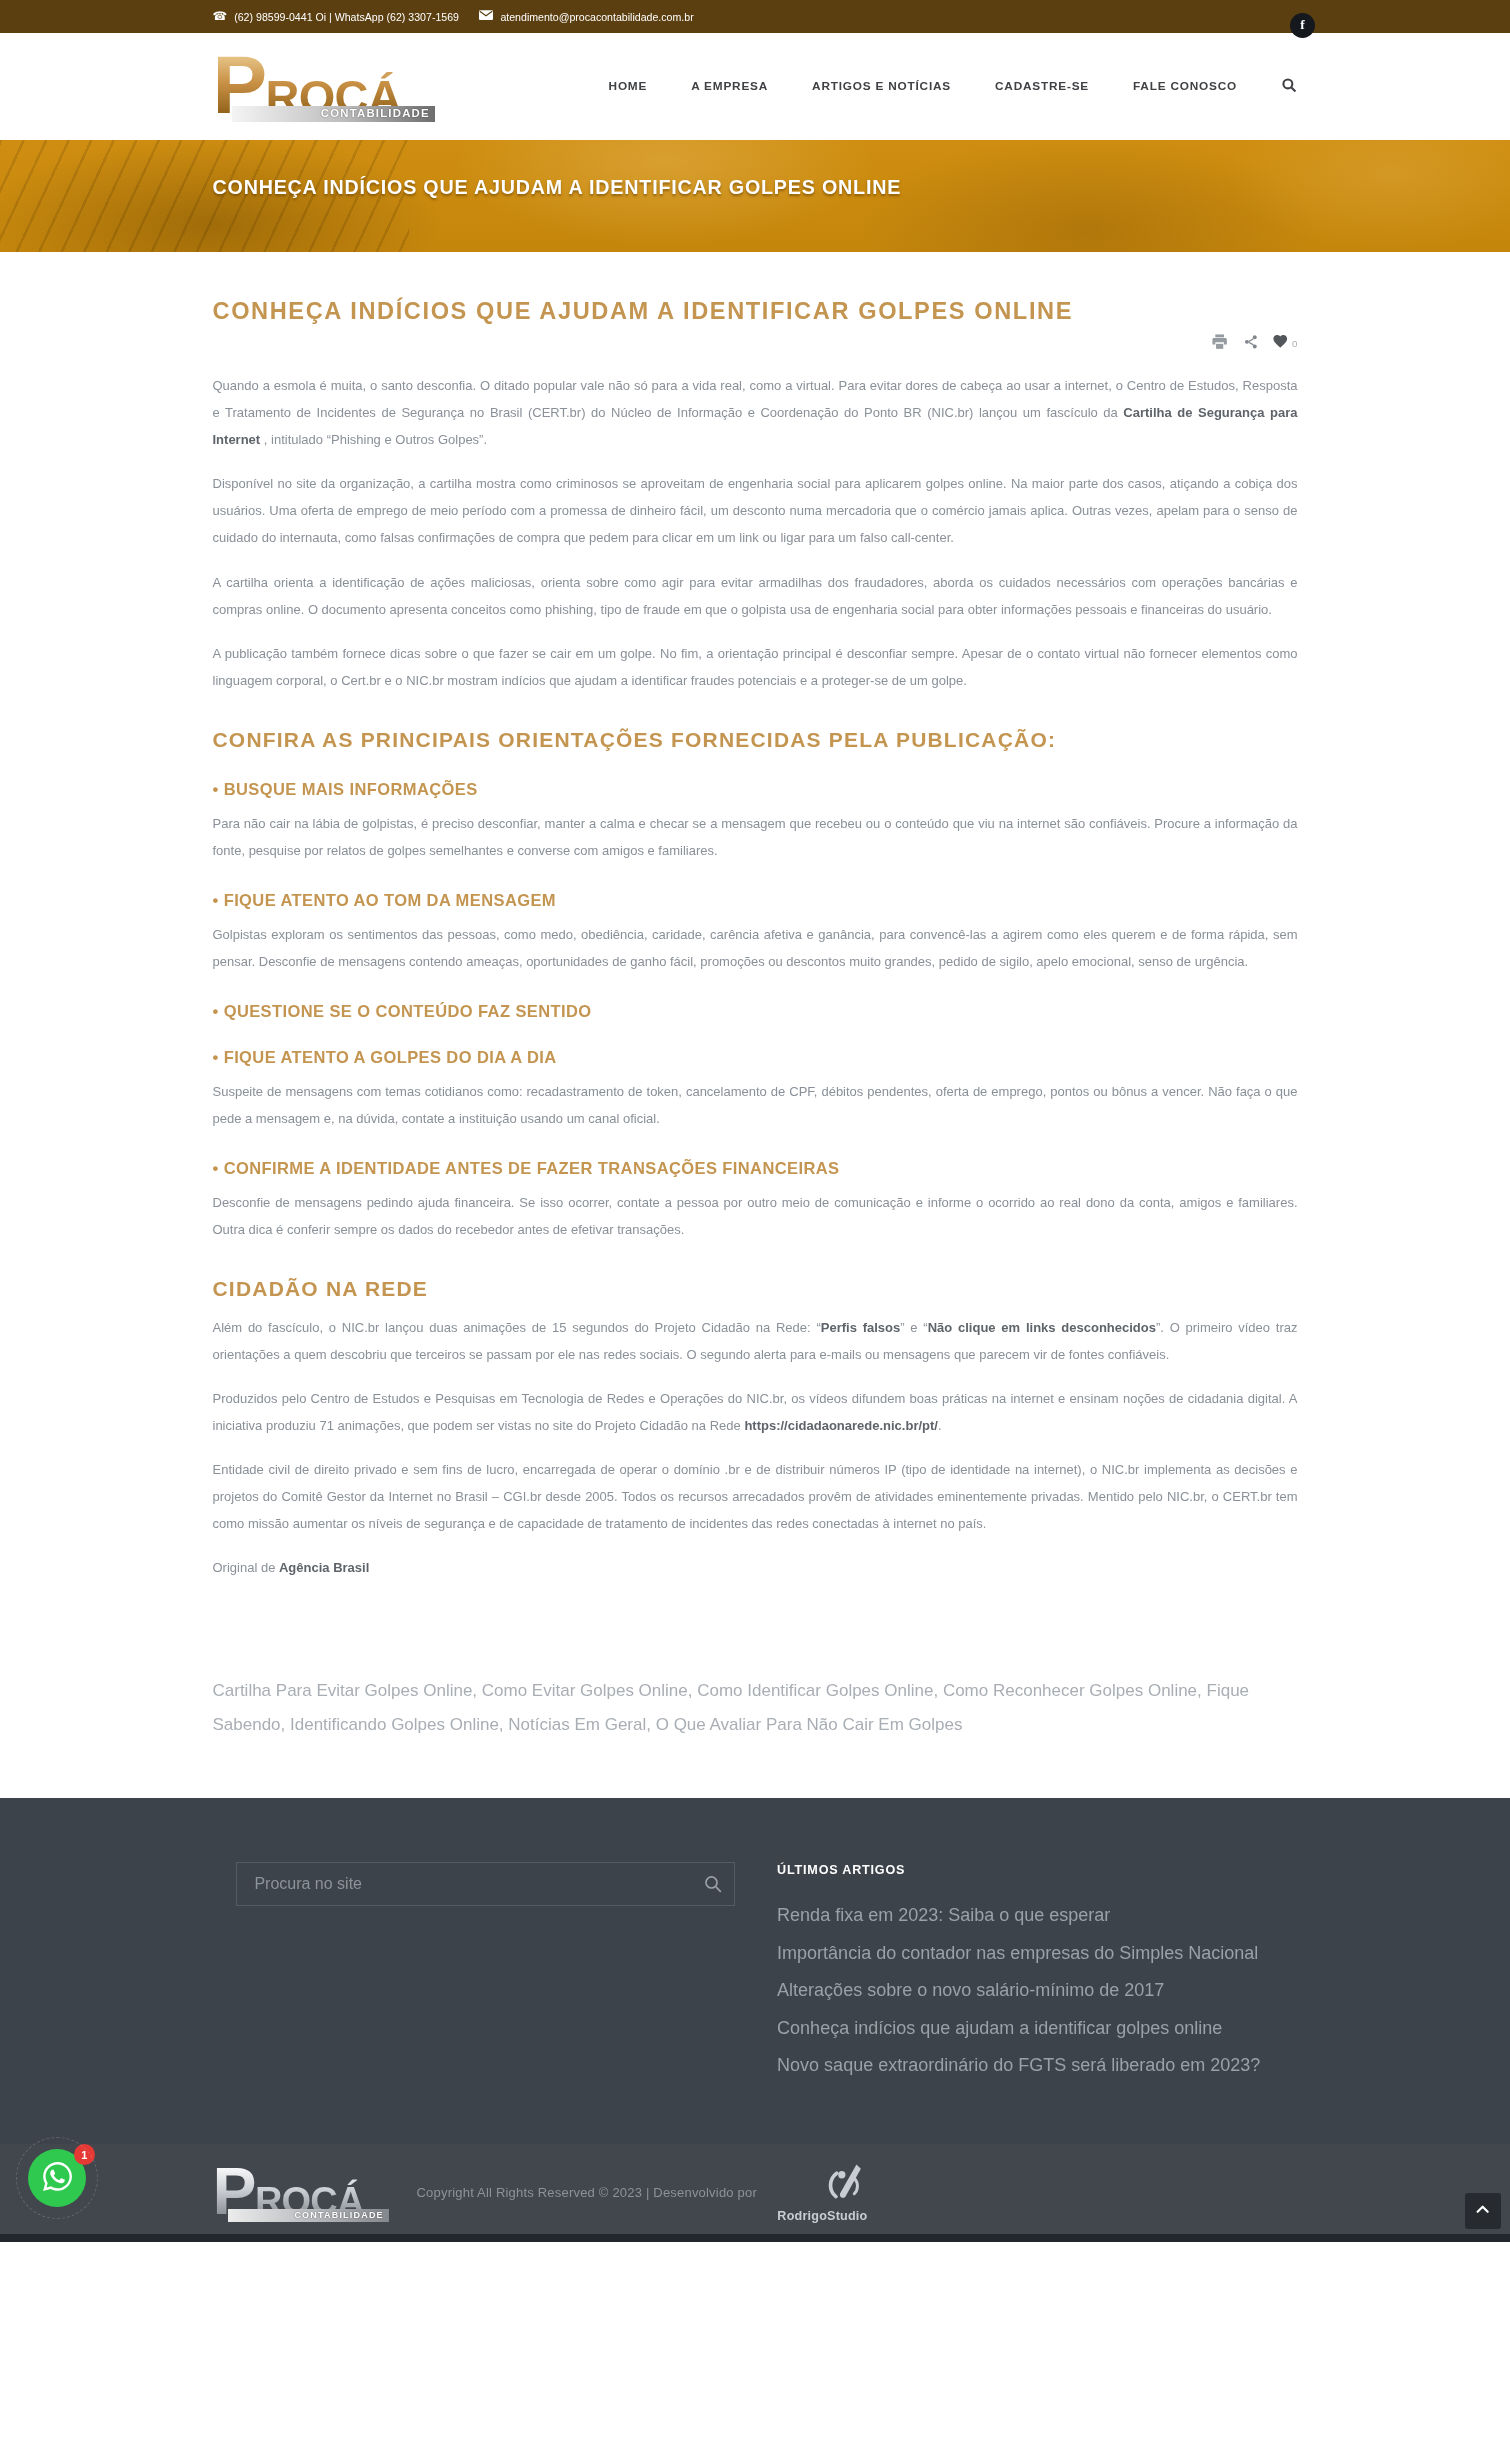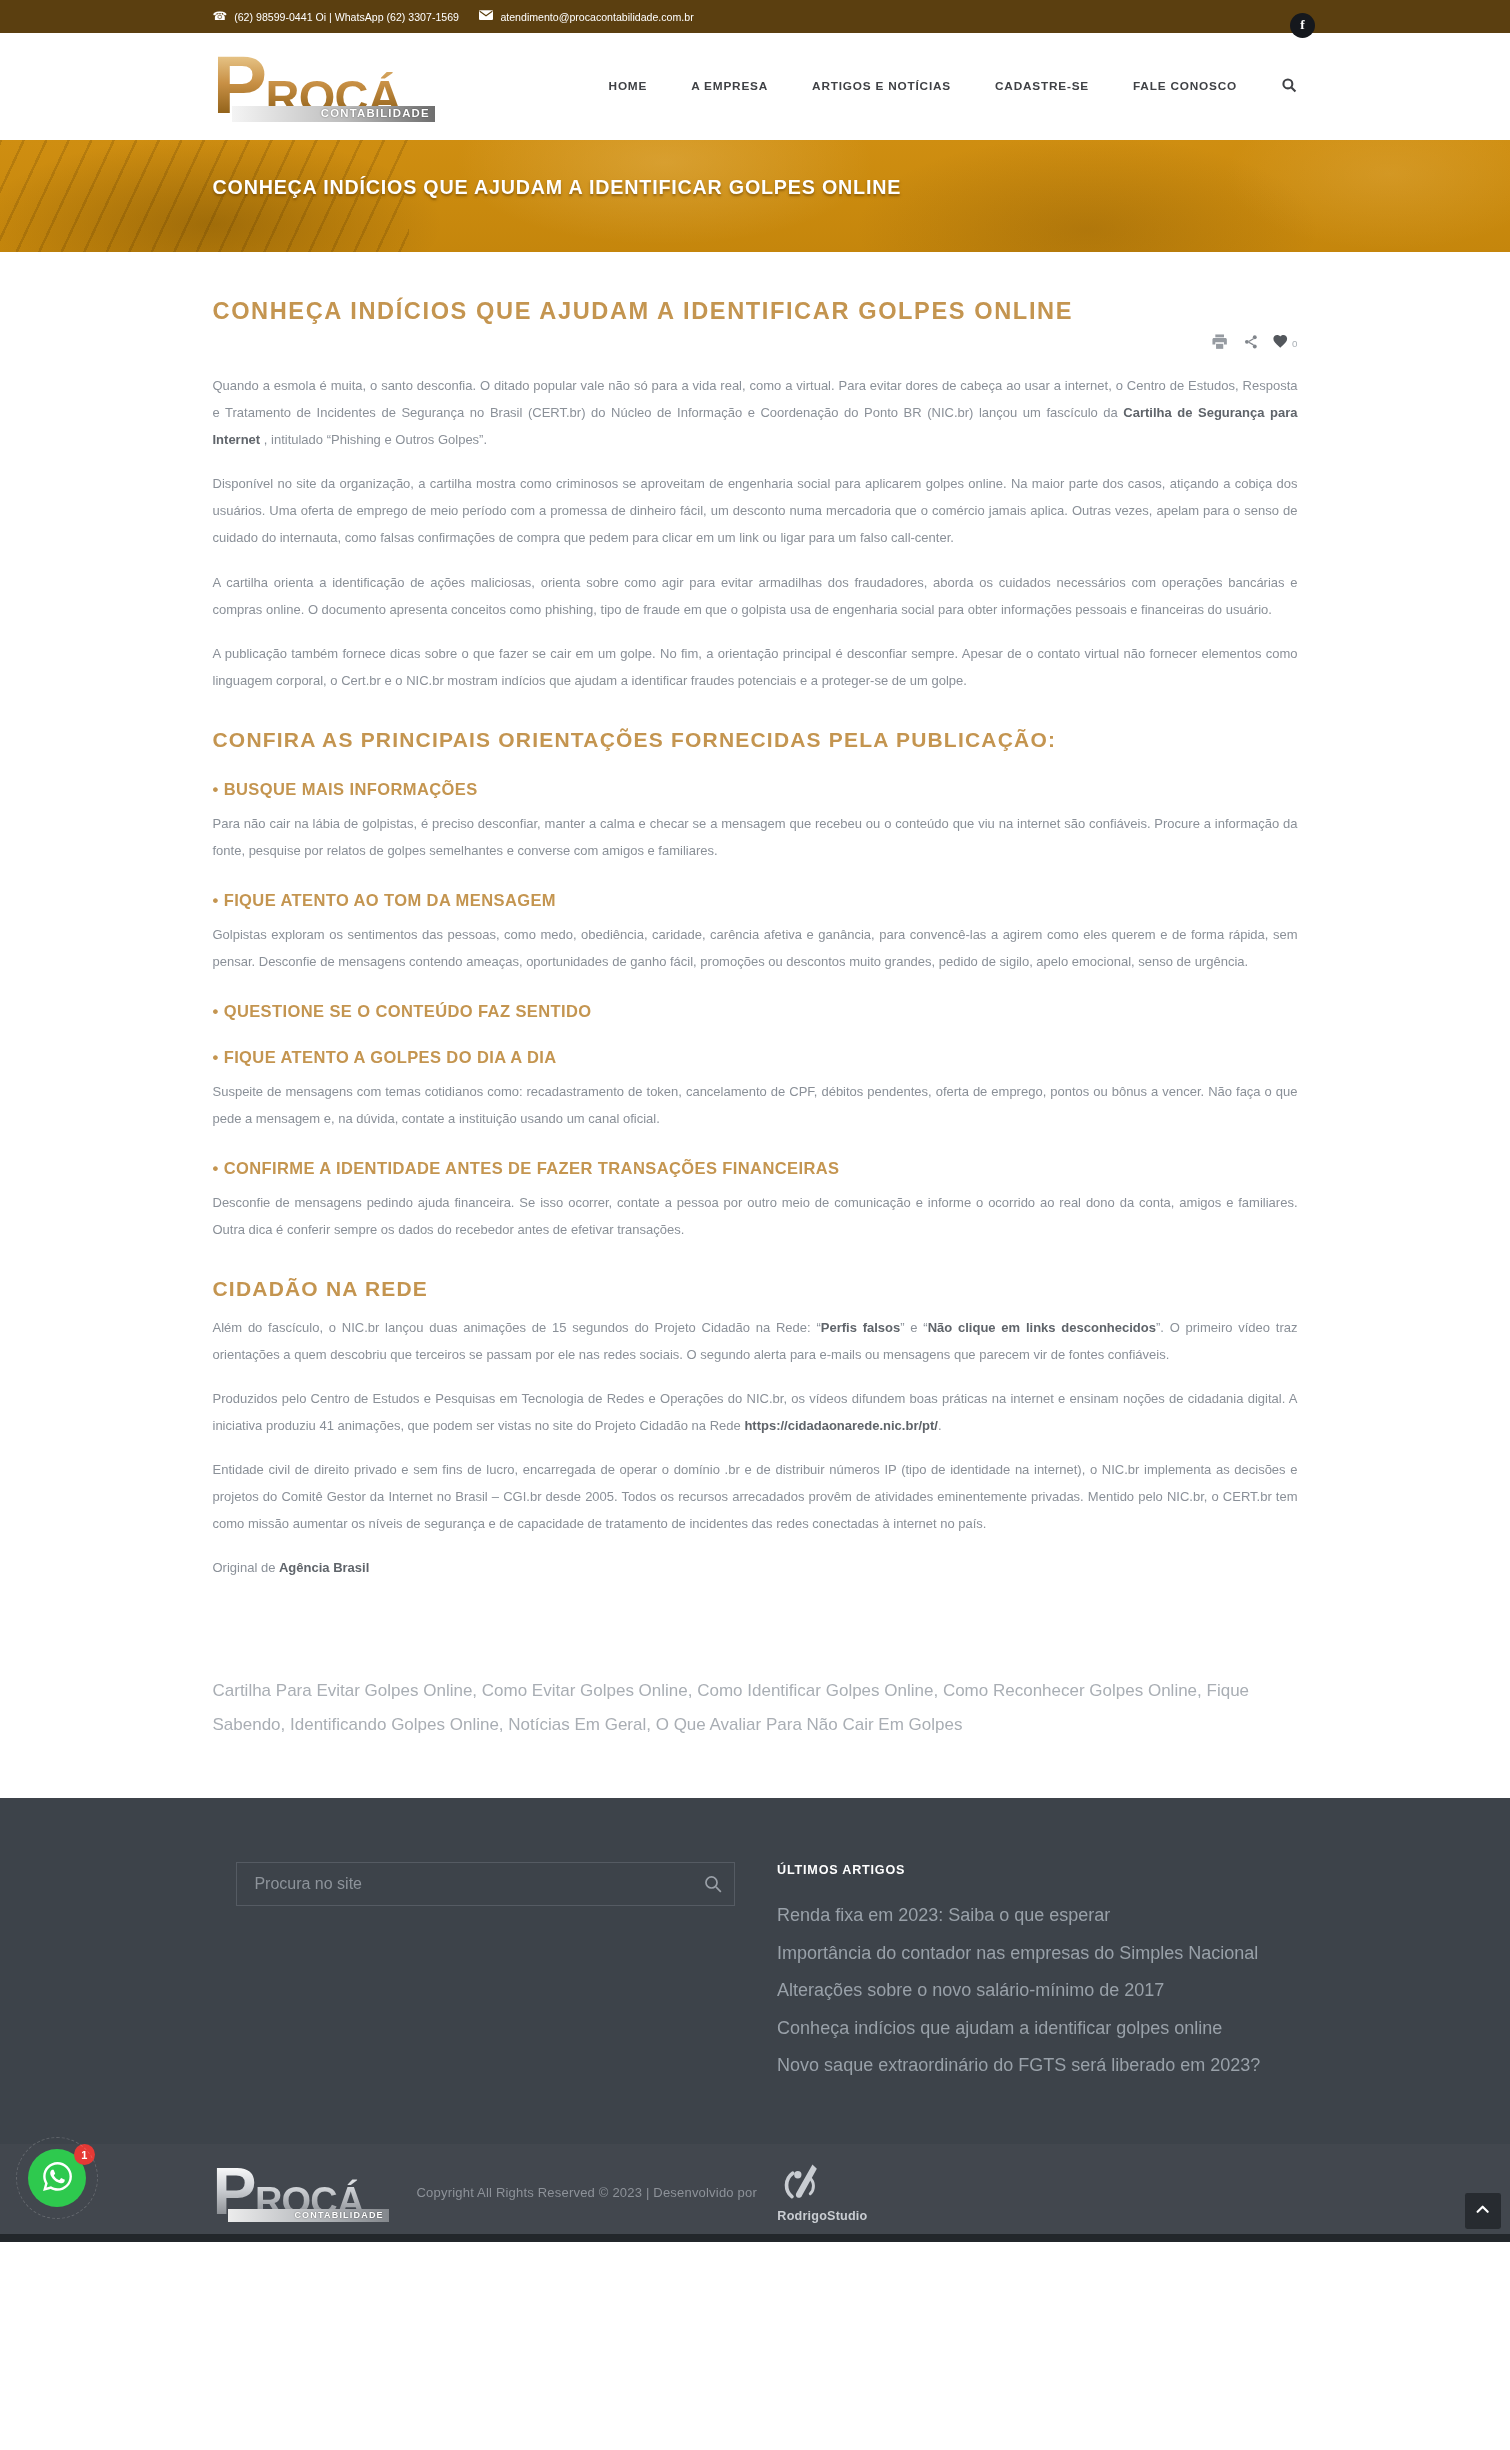--- a/index.html
+++ b/index.html
@@ -107,21 +107,21 @@
   .fw-right { margin-left:42px; padding-top:1.6px; }
   .fw-title { margin:0 0 27px; color:#fff; font-size:12.6px; font-weight:bold; letter-spacing:0.8px; }
   .fw-list { list-style:none; margin:0; padding:0; }
   .fw-list li { margin-bottom:15px; }
   .fw-list a { color:#99a1a9; font-size:18px; text-decoration:none; line-height:1.25; }
 
   
   .footer-bottom { background:#42474e; height:98px; display:flex; align-items:center; position:relative; }
   .footer-bottom .container { display:flex; align-items:center; }
   .copyright { margin-left:28px; color:#8d9299; font-size:13px; letter-spacing:0.2px; }
-  .studio { margin-left:20.4px; display:flex; flex-direction:column; align-items:flex-start; color:#c9cdd2; cursor:pointer; }
+  .studio { margin-left:20.4px; display:flex; flex-direction:column; align-items:flex-end; color:#c9cdd2; cursor:pointer; }
   .studio-name { font-size:12.6px; font-weight:bold; margin-top:1.6px; letter-spacing:0.2px; }
   .bottom-strip { position:absolute; left:0; bottom:0; width:100%; height:7.9px; background:#23272b; }
 
   
   .whatsapp {
     position:absolute; left:28px; bottom:35px; width:58px; height:58px; border-radius:50%;
     background:#2ec94e; display:flex; align-items:center; justify-content:center; cursor:pointer; z-index:80;
   }
   .whatsapp::after { content:""; position:absolute; inset:-11.8px; border:0.8px dashed rgba(255,255,255,0.18); border-radius:50%; }
   .wa-badge {
@@ -246,21 +246,21 @@
     <h3 class="gold">• FIQUE ATENTO A GOLPES DO DIA A DIA</h3>
     <p class="body section-p">Suspeite de mensagens com temas cotidianos como: recadastramento de token, cancelamento de CPF, débitos pendentes, oferta de emprego, pontos ou bônus a vencer. Não faça o que pede a mensagem e, na dúvida, contate a instituição usando um canal oficial.</p>
 
     <h3 class="gold">• CONFIRME A IDENTIDADE ANTES DE FAZER TRANSAÇÕES FINANCEIRAS</h3>
     <p class="body section-p">Desconfie de mensagens pedindo ajuda financeira. Se isso ocorrer, contate a pessoa por outro meio de comunicação e informe o ocorrido ao real dono da conta, amigos e familiares. Outra dica é conferir sempre os dados do recebedor antes de efetivar transações.</p>
 
     <h2 class="gold">CIDADÃO NA REDE</h2>
 
     <p class="body section-p"><span>Além do fascículo, o NIC.br lançou duas animações de 15 segundos do Projeto Cidadão na Rede: “</span><span class="lnk">Perfis falsos</span><span>” e “</span><span class="lnk">Não clique em links desconhecidos</span><span>”. O primeiro vídeo traz orientações a quem descobriu que terceiros se passam por ele nas redes sociais. O segundo alerta para e-mails ou mensagens que parecem vir de fontes confiáveis.</span></p>
 
-    <p class="body"><span>Produzidos pelo Centro de Estudos e Pesquisas em Tecnologia de Redes e Operações do NIC.br, os vídeos difundem boas práticas na internet e ensinam noções de cidadania digital. A iniciativa produziu 41 animações, que podem ser vistas no site do Projeto Cidadão na Rede </span><span class="lnk">https://cidadaonarede.nic.br/pt/</span><span>.</span></p>
+    <p class="body"><span>Produzidos pelo Centro de Estudos e Pesquisas em Tecnologia de Redes e Operações do NIC.br, os vídeos difundem boas práticas na internet e ensinam noções de cidadania digital. A iniciativa produziu 71 animações, que podem ser vistas no site do Projeto Cidadão na Rede </span><span class="lnk">https://cidadaonarede.nic.br/pt/</span><span>.</span></p>
 
     <p class="body">Entidade civil de direito privado e sem fins de lucro, encarregada de operar o domínio .br e de distribuir números IP (tipo de identidade na internet), o NIC.br implementa as decisões e projetos do Comitê Gestor da Internet no Brasil – CGI.br desde 2005. Todos os recursos arrecadados provêm de atividades eminentemente privadas. Mentido pelo NIC.br, o CERT.br tem como missão aumentar os níveis de segurança e de capacidade de tratamento de incidentes das redes conectadas à internet no país.</p>
 
     <p class="body"><span>Original de </span><span class="lnk">Agência Brasil</span></p>
 
     <div class="tags">
       <a href="#">Cartilha Para Evitar Golpes Online, Como Evitar Golpes Online, Como Identificar Golpes Online, Como Reconhecer Golpes Online, Fique Sabendo, Identificando Golpes Online, Notícias Em Geral, O Que Avaliar Para Não Cair Em Golpes</a>
     </div>
   </div>
 </div>

